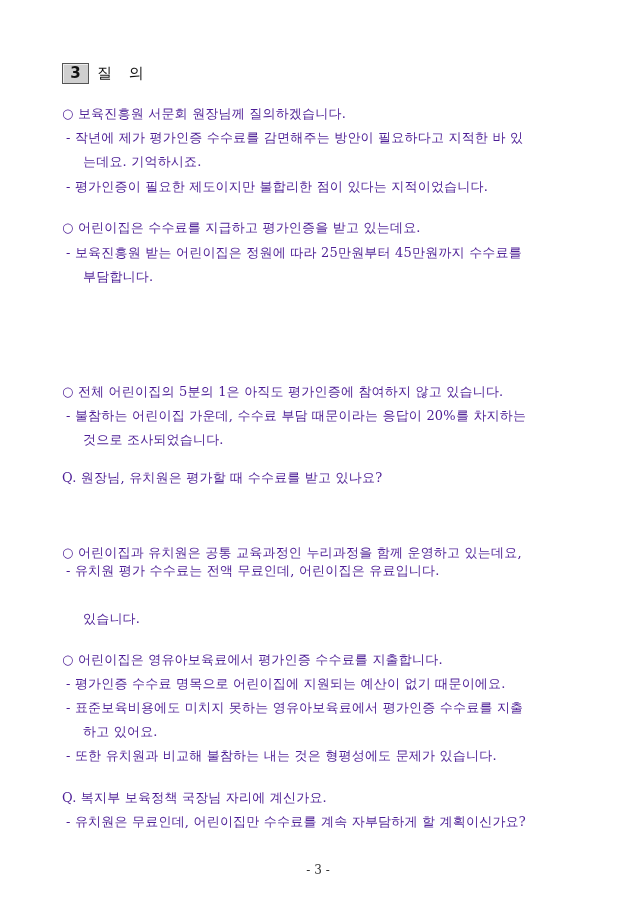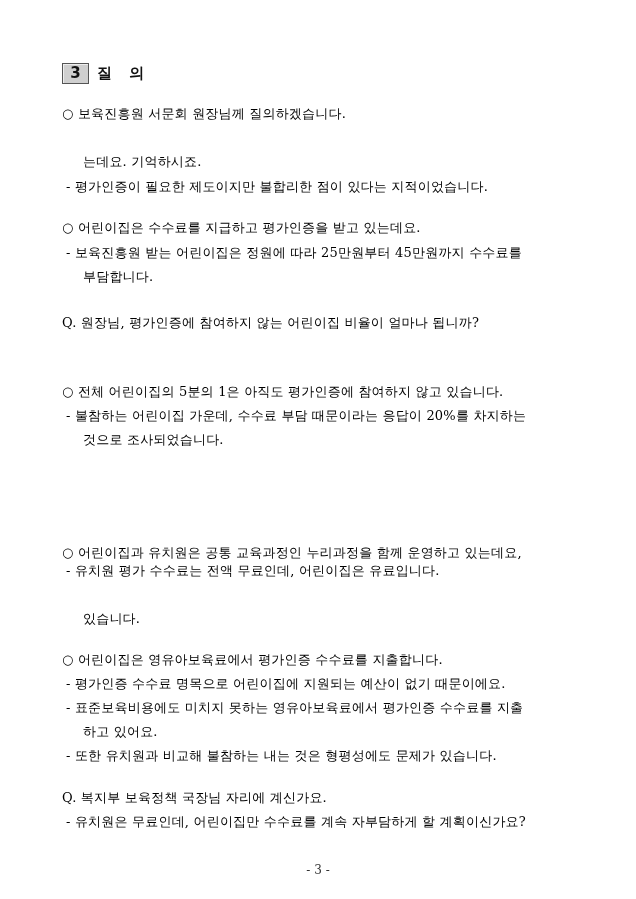--- a/index.html
+++ b/index.html
@@ -38,32 +38,32 @@
       border: 1px solid #555;
       font-family: "DejaVu Sans", "Liberation Sans", sans-serif;
       font-weight: bold;
       font-size: 15px;
       color: #111;
       box-shadow: inset 1px 1px 0 #eee;
     }
     .section-title {
       margin-left: 8px;
       font-family: "DejaVu Sans", "Liberation Sans", sans-serif;
-      font-weight: bold;
+      font-weight: normal;
       font-size: 15px;
       letter-spacing: 6px;
       color: #111;
     }
     .line {
       position: absolute;
       left: 62px;
       font-size: 13px;
       white-space: nowrap;
       letter-spacing: 0.2px;
-      color: #000000;
+      color: #4c1d95;
     }
     .line.dash { left: 66px; }
     .line.cont { left: 83px; }
     .page-number {
       position: absolute;
       top: 863px;
       left: 0;
       width: 636px;
       text-align: center;
       font-size: 12px;
@@ -74,33 +74,34 @@
 <body>
 
 <div class="page">
 
   <div class="section-header">
     <span class="section-num">3</span>
     <span class="section-title">질 의</span>
   </div>
 
   <div class="line" style="top:105px">○ 보육진흥원 서문회 원장님께 질의하겠습니다.</div>
+  <div class="line dash" style="top:129px">- 작년에 제가 평가인증 수수료를 감면해주는 방안이 필요하다고 지적한 바 있</div>
   <div class="line cont" style="top:153px">는데요. 기억하시죠.</div>
   <div class="line dash" style="top:178px">- 평가인증이 필요한 제도이지만 불합리한 점이 있다는 지적이었습니다.</div>
 
   <div class="line" style="top:219px">○ 어린이집은 수수료를 지급하고 평가인증을 받고 있는데요.</div>
   <div class="line dash" style="top:244px">- 보육진흥원 받는 어린이집은 정원에 따라 25만원부터 45만원까지 수수료를</div>
   <div class="line cont" style="top:268px">부담합니다.</div>
 
-  <div class="line" style="top:314px">Q. 원장님, 평가인증에 참여하지 않는 어린이집 비율이 얼마나 됩니까?</div>
 
   <div class="line" style="top:383px">○ 전체 어린이집의 5분의 1은 아직도 평가인증에 참여하지 않고 있습니다.</div>
   <div class="line dash" style="top:407px">- 불참하는 어린이집 가운데, 수수료 부담 때문이라는 응답이 20%를 차지하는</div>
   <div class="line cont" style="top:431px">것으로 조사되었습니다.</div>
 
+  <div class="line" style="top:469px">Q. 원장님, 유치원은 평가할 때 수수료를 받고 있나요?</div>
 
   <div class="line" style="top:544px">○ 어린이집과 유치원은 공통 교육과정인 누리과정을 함께 운영하고 있는데요,</div>
   <div class="line dash" style="top:562px">- 유치원 평가 수수료는 전액 무료인데, 어린이집은 유료입니다.</div>
   <div class="line cont" style="top:610px">있습니다.</div>
 
   <div class="line" style="top:651px">○ 어린이집은 영유아보육료에서 평가인증 수수료를 지출합니다.</div>
   <div class="line dash" style="top:699px">- 표준보육비용에도 미치지 못하는 영유아보육료에서 평가인증 수수료를 지출</div>
   <div class="line dash" style="top:675px">- 평가인증 수수료 명목으로 어린이집에 지원되는 예산이 없기 때문이에요.</div>
   <div class="line cont" style="top:723px">하고 있어요.</div>
   <div class="line dash" style="top:747px">- 또한 유치원과 비교해 불참하는 내는 것은 형평성에도 문제가 있습니다.</div>

